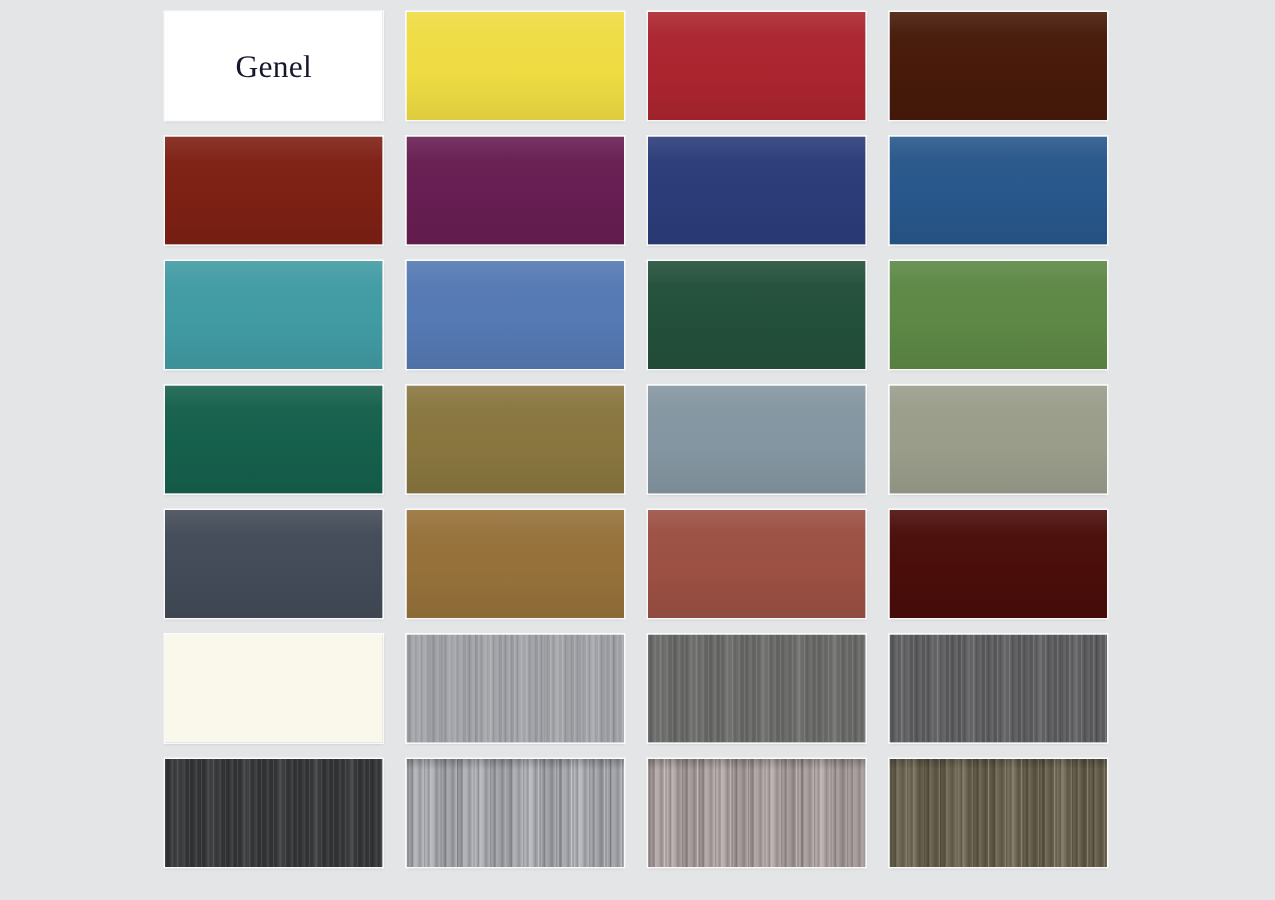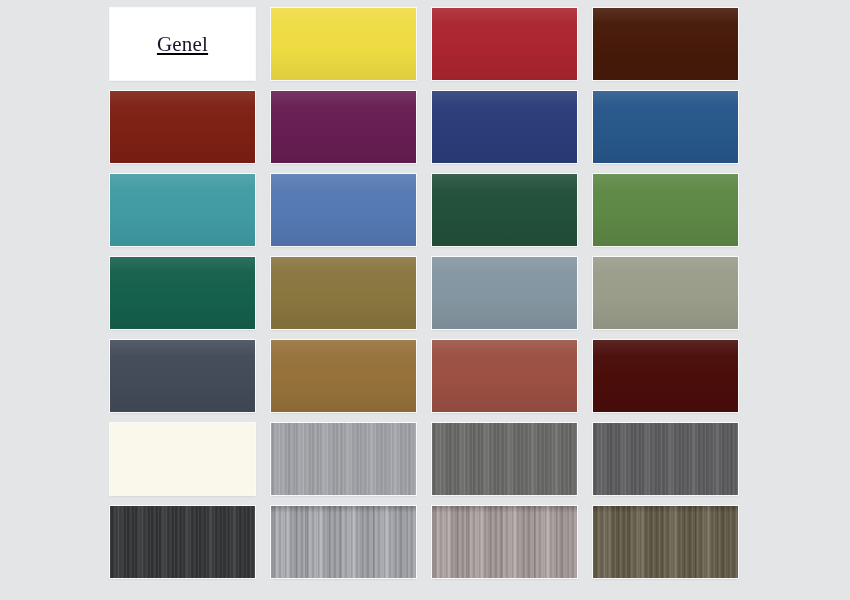--- a/index.html
+++ b/index.html
@@ -23,21 +23,20 @@
     height: 584px;
   }
 
   #swatch-grid {
     display: grid;
     grid-template-columns: repeat(4, 145px);
     grid-template-rows: repeat(7, 72px);
     column-gap: 16px;
     row-gap: 11px;
     width: 631px;
-    text-decoration: underline;
   }
 
   .swatch-cell {
     position: relative;
     width: 145px;
     height: 72px;
     box-sizing: border-box;
     overflow: hidden;
     display: flex;
     align-items: center;

